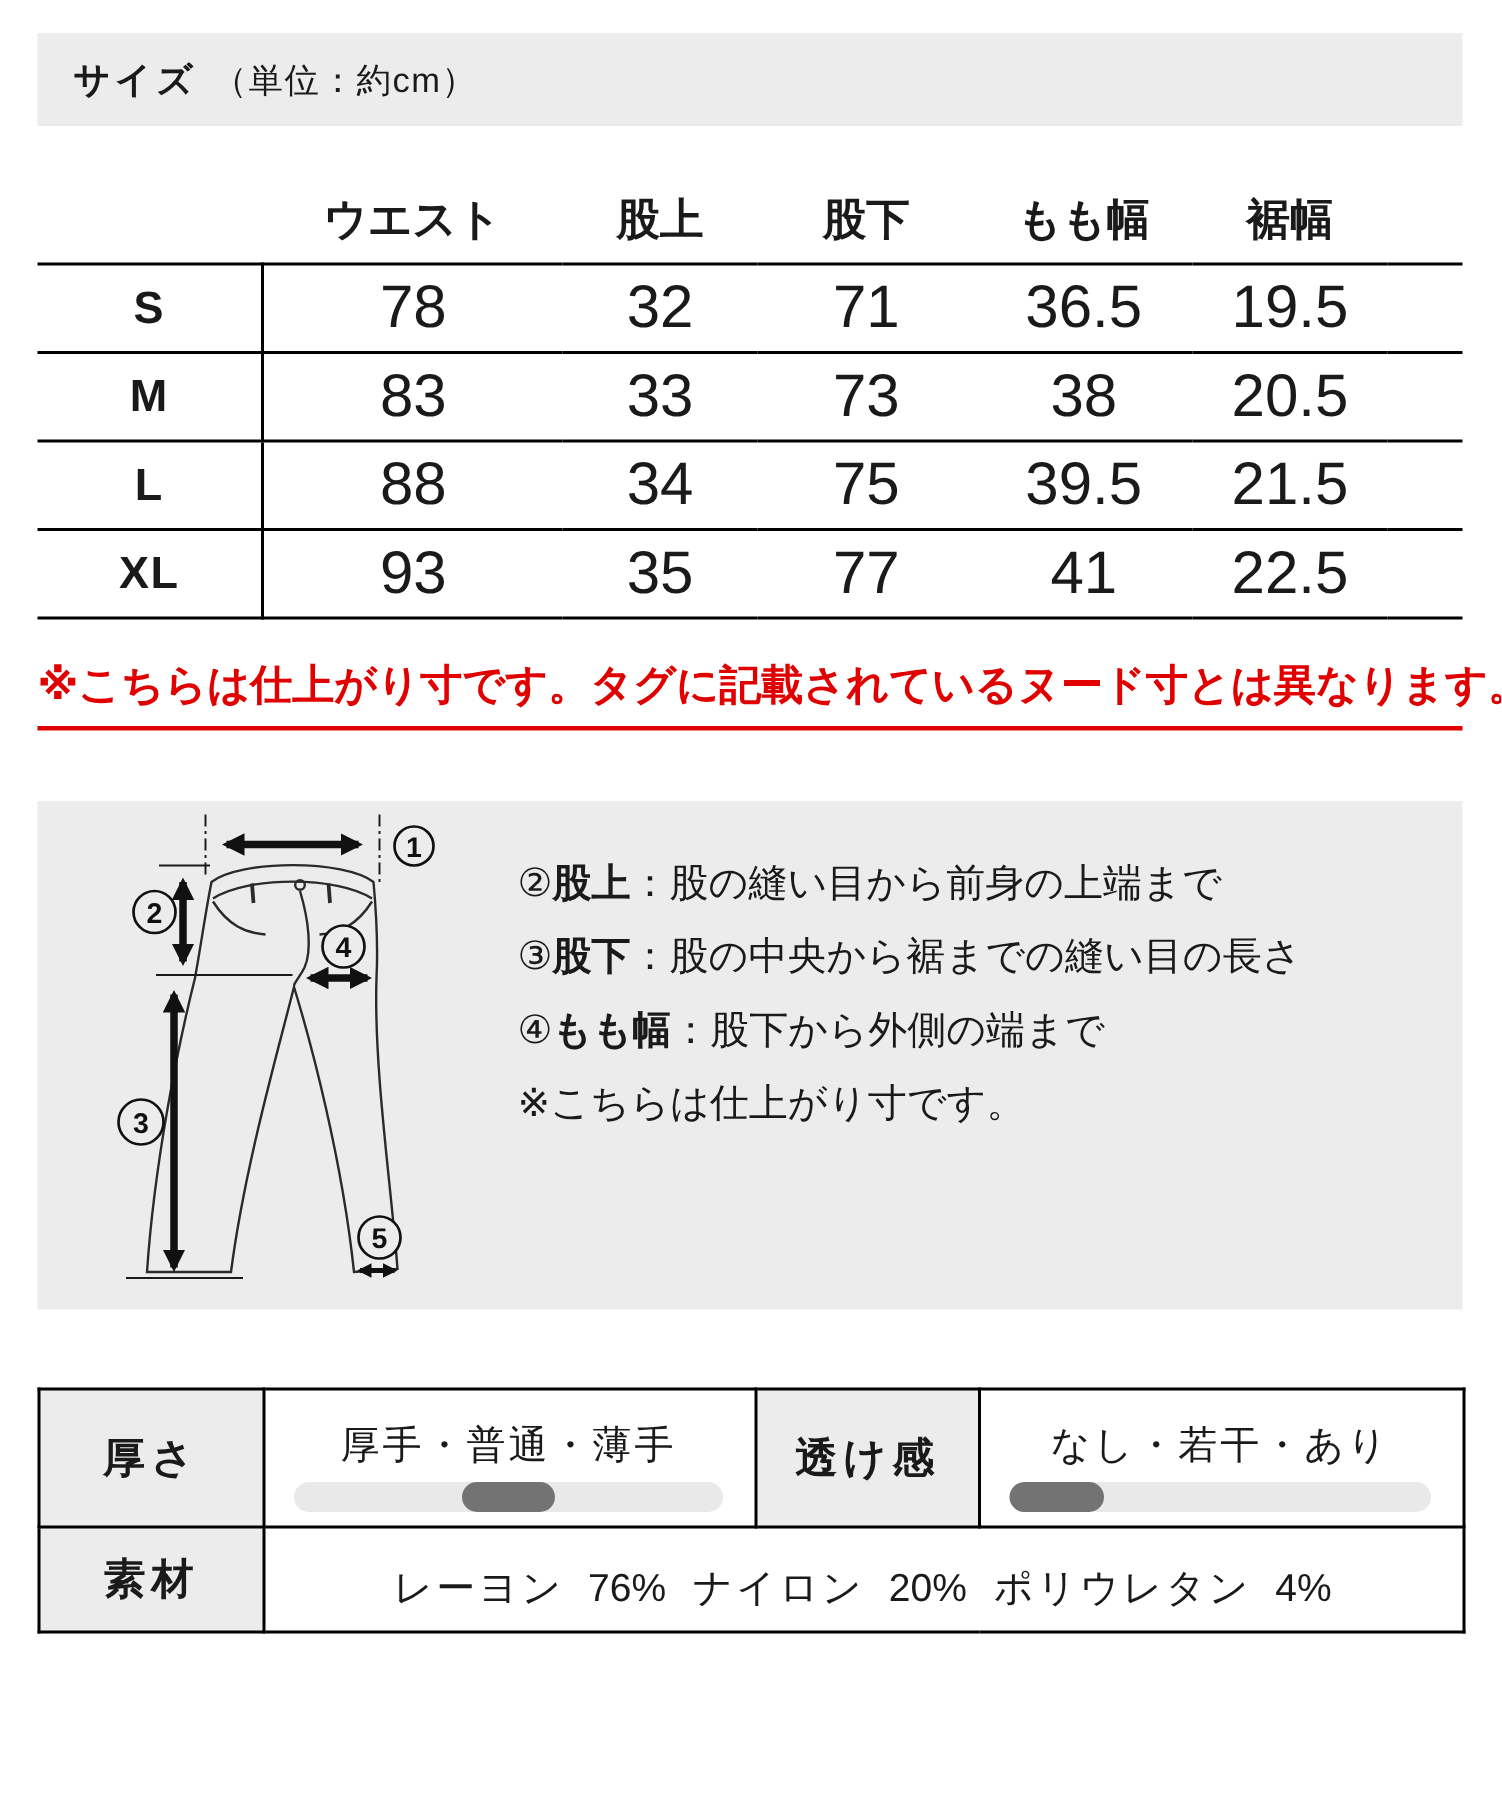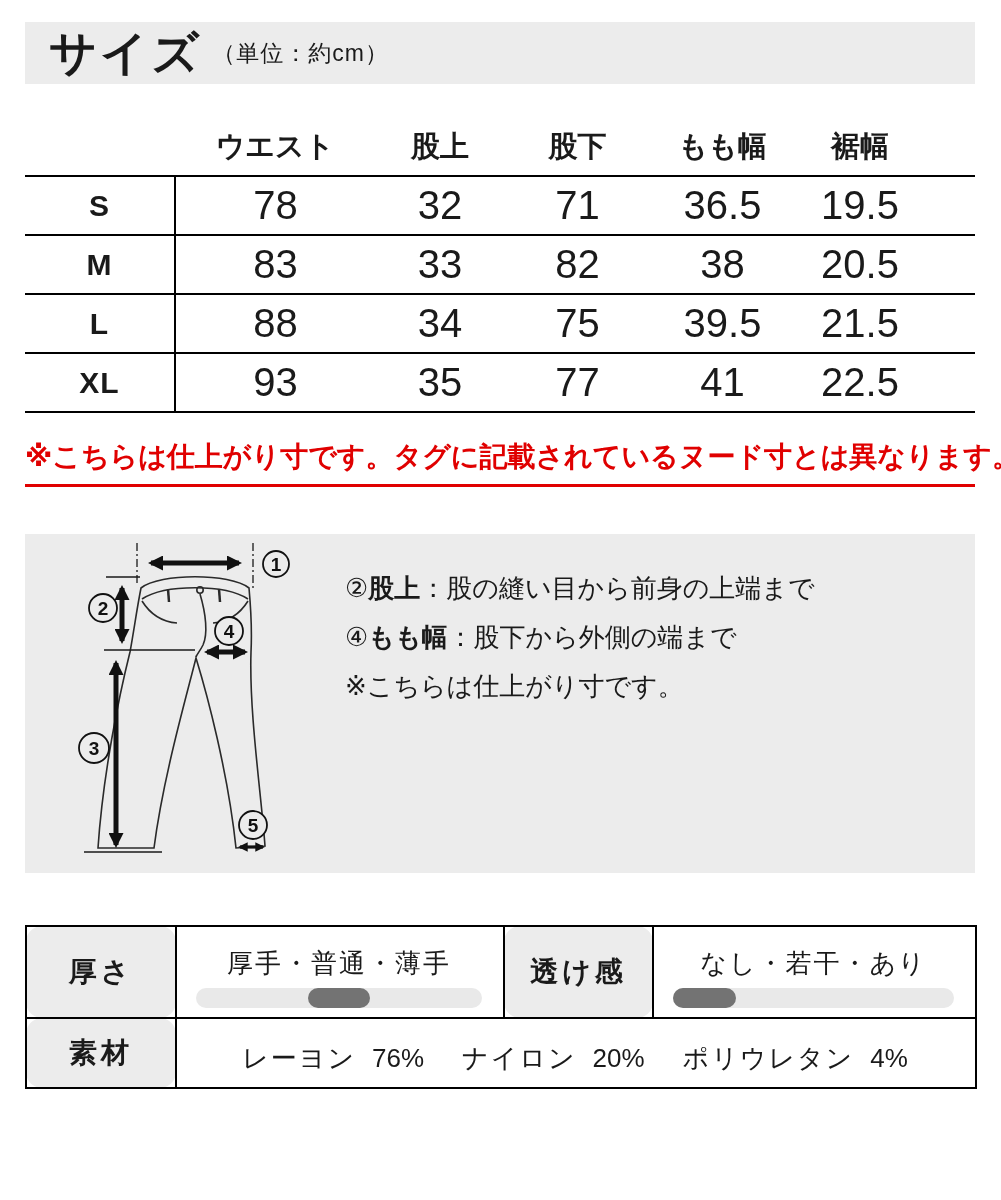--- a/index.html
+++ b/index.html
@@ -6,21 +6,21 @@
   html,body { background:#fff; }
   .page {
     position:relative; width:1001px; height:1200px; background:#fff;
     font-family:"Liberation Sans","DejaVu Sans",sans-serif; color:#1a1a1a;
     overflow:hidden;
   }
 
   
   .hdr { position:absolute; left:25px; top:22px; width:950px; height:62px;
          background:#ececec; display:flex; align-items:center; padding-left:24px; }
-  .hdr-title { font-size:47px; font-weight:bold; letter-spacing:3px; }
+  .hdr-title { font-size:24px; font-weight:bold; letter-spacing:3px; }
   .hdr-unit  { font-size:23px; margin-left:10px; letter-spacing:1px; }
 
   
   .size-table { position:absolute; left:25px; top:118px; width:950px;
                 border-collapse:collapse; table-layout:fixed; }
   .size-table thead th { height:58px; font-size:29px; font-weight:bold;
                          text-align:center; vertical-align:middle; }
   .size-table tbody th, .size-table tbody td {
     height:59px; text-align:center; vertical-align:middle;
     border-top:2px solid #000; }
@@ -42,30 +42,30 @@
   .guide svg { position:absolute; left:50px; top:4px; }
   .guide-text { position:absolute; left:320px; top:30px; }
   .gline { height:49px; line-height:49px; font-size:26px; white-space:nowrap; }
   .gline b { font-weight:bold; }
 
   
   .spec-table { position:absolute; left:25px; top:925px; width:950px;
                 border-collapse:collapse; table-layout:fixed; }
   .spec-table th, .spec-table td { border:2px solid #000; vertical-align:middle; }
   .spec-table th { background:#ececec; font-size:28px; font-weight:bold;
-                   text-align:center; letter-spacing:4px;border-radius:16px; }
+                   text-align:center; letter-spacing:4px; }
   .spec-table td { background:#fff; padding:10px 2px 0 0; }
   .row-a { height:92px; } .row-b { height:88px; } .row-c { height:70px; }
   .scale { font-size:26px; text-align:center; letter-spacing:2px; white-space:nowrap; }
   .slider { position:relative; height:20px; margin:7px 19px 0 19px;
             background:#e9e9e9; border-radius:10px; }
   .pill { position:absolute; top:0; height:20px; background:#737373; border-radius:10px; }
   .material-cell { text-align:center; font-size:26px; vertical-align:middle;
                    padding:0; white-space:nowrap; }
-  .mat-name { margin-left:38px; letter-spacing:2px; }
+  .mat-name { margin-left:18px; letter-spacing:2px; }
   .mat-name:first-child { margin-left:0; }
   .mat-pct { margin-left:16px;margin-top:28px; }
 </style>
 </head>
 <body>
 
 <div class="page">
 
   <div class="hdr">
     <span class="hdr-title">サイズ</span>
@@ -100,21 +100,21 @@
         <td>32</td>
         <td>71</td>
         <td>36.5</td>
         <td>19.5</td>
         <td></td>
       </tr>
       <tr>
         <th class="rowhead">M</th>
         <td>83</td>
         <td>33</td>
-        <td>82</td>
+        <td>73</td>
         <td>38</td>
         <td>20.5</td>
         <td></td>
       </tr>
       <tr>
         <th class="rowhead">L</th>
         <td>88</td>
         <td>34</td>
         <td>75</td>
         <td>39.5</td>
@@ -182,20 +182,23 @@
         <text x="103" y="615">2</text>
         <text x="94" y="755">3</text>
         <text x="229" y="638">4</text>
         <text x="253" y="832">5</text>
       </g>
     </svg>
 
     <div class="guide-text">
       <div class="gline">
         <span>②</span><b>股上</b><span>：</span><span>股の縫い目から前身の上端まで</span>
+      </div>
+      <div class="gline">
+        <span>③</span><b>股下</b><span>：</span><span>股の中央から裾までの縫い目の長さ</span>
       </div>
       <div class="gline">
         <span>④</span><b>もも幅</b><span>：</span><span>股下から外側の端まで</span>
       </div>
       <div class="gline">※こちらは仕上がり寸です。</div>
     </div>
   </div>
 
   <table class="spec-table">
     <colgroup>

